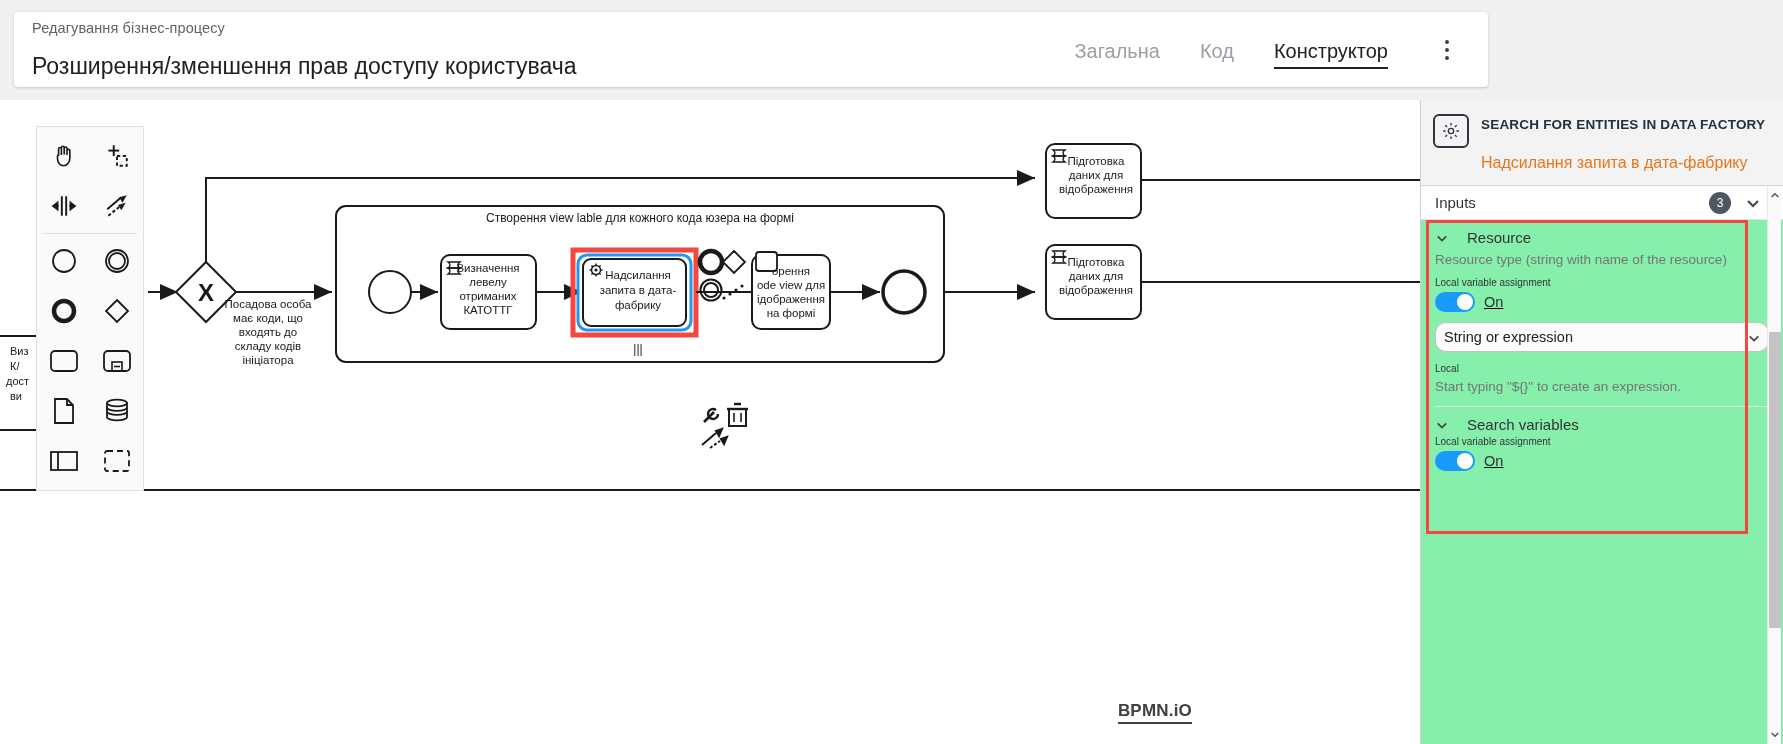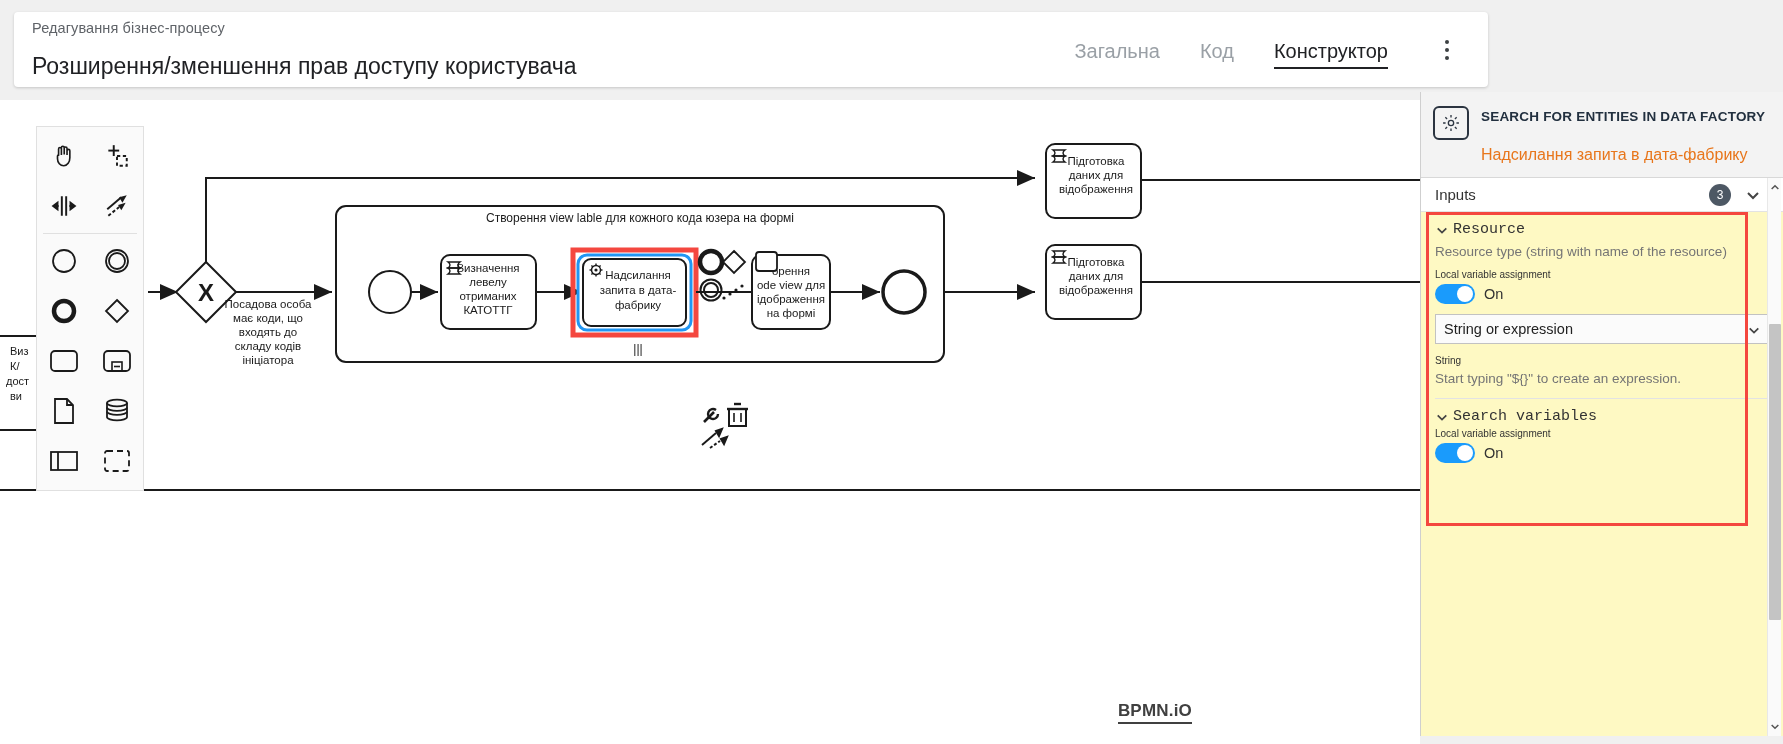--- a/index.html
+++ b/index.html
@@ -77,23 +77,23 @@
   
   .bpmn-logo {
     position: absolute; right: 228px; bottom: 20px;
     font-size: 17px; font-weight: bold; color: #404040;
     border-bottom: 2px solid #404040; padding-bottom: 1px;
     letter-spacing: 0.2px;
   }
 
   
   .panel {
-    position: absolute; right: 0; top: 92px;
+    position: absolute; right: 0; top: 100px;
     width: 363px; height: 644px;
-    background: #fef9c3;
+    background: #86efac;
     border-left: 1px solid #cfcfcf;
     display: flex; flex-direction: column; justify-content: space-between;
   }
   .panel-header {
     background: #f3f3f3;
     border-bottom: 1px solid #d8d8d8;
     padding: 10px 12px 12px 12px;
     display: flex; gap: 12px; align-items: flex-start;
     min-height: 68px;
   }
@@ -128,41 +128,41 @@
   }
   .group-header .chev { position: absolute; right: 22px; top: 10px; }
 
   .highlight-box {
     position: absolute; left: 5px; top: 34px; width: 322px; height: 314px;
     border: 3px solid #f4473f; pointer-events: none; z-index: 3;
   }
 
   .field-block { padding: 0 14px; }
   .sub-head {
-    display: flex; align-items: center; gap: 4px;
-    font-size: 15px; color: #333; padding: 9px 0 3px 0; cursor: pointer; font-family: Liberation Mono, monospace;
+    display: flex; align-items: center; gap: 18px;
+    font-size: 15px; color: #333; padding: 9px 0 3px 0; cursor: pointer;
   }
   .sub-desc {
     font-size: 13.5px; color: #757575; line-height: 18px; margin: 2px 0 8px 0;
   }
   .f-label { font-size: 10px; color: #333; margin-bottom: 4px; }
-  .toggle-row { display: flex; align-items: center; gap: 9px; margin-bottom: 10px; }
+  .toggle-row { display: flex; align-items: center; gap: 9px; margin-bottom: 10px; text-decoration: underline; }
   .toggle {
     width: 40px; height: 20px; border-radius: 10px; background: #1a9bfc;
     position: relative; cursor: pointer; flex: 0 0 auto;
   }
   .toggle .knob {
     position: absolute; right: 2px; top: 2px;
     width: 16px; height: 16px; border-radius: 50%; background: #fff;
   }
   .toggle-label { font-size: 14.5px; color: #333; }
   .select-wrap { position: relative; margin-bottom: 11px; }
   select.f-select {
     width: 100%; height: 30px; font-size: 14.5px; color: #222;
-    padding: 0 26px 0 8px; border: 1px solid #c2c2c2; border-radius: 0;
+    padding: 0 26px 0 8px; border: 1px solid #c2c2c2; border-radius: 11px;
     background: #fbfbfb; appearance: none; font-family: "Liberation Sans", sans-serif;
   }
   .select-wrap .chev { position: absolute; right: 8px; top: 8px; pointer-events: none; }
   textarea.f-textarea {
     width: 100%; height: 47px; font-size: 15px; color: #222;
     padding: 5px 8px; border: 1px solid #c2c2c2; border-radius: 3px;
     background: #fbfbfb; resize: vertical;
     font-family: "Liberation Sans", sans-serif; line-height: 20px;
   }
   .hint { font-size: 13.5px; color: #757575; line-height: 18px; margin-top: 3px; }
@@ -498,21 +498,21 @@
         <select class="f-select">
           <option>String or expression</option>
         </select>
         <span class="chev">
           <svg width="14" height="12" viewBox="0 0 16 14" fill="none" stroke="#444" stroke-width="2">
               <path d="M3 5l5 5 5-5"></path>
             </svg>
         </span>
       </div>
 
-      <div class="f-label">String</div>
+      <div class="f-label">Local</div>
       <div class="hint">Start typing "${}" to create an expression.</div>
       <div class="divider-line"></div>
     </div>
 
     <div class="field-block">
       <div class="sub-head">
         <svg width="14" height="12" viewBox="0 0 16 14" fill="none" stroke="#444" stroke-width="2">
             <path d="M3 5l5 5 5-5"></path>
           </svg>
         <span>Search variables</span>

